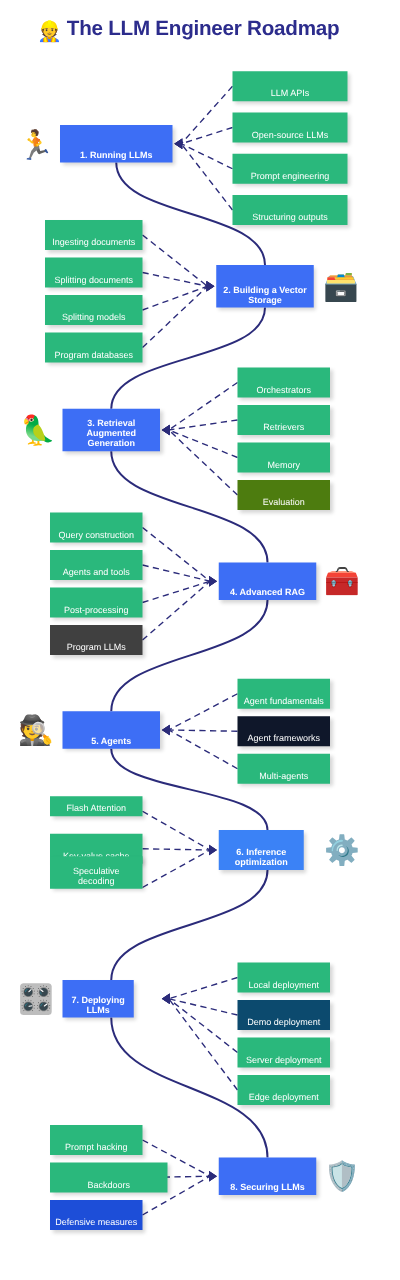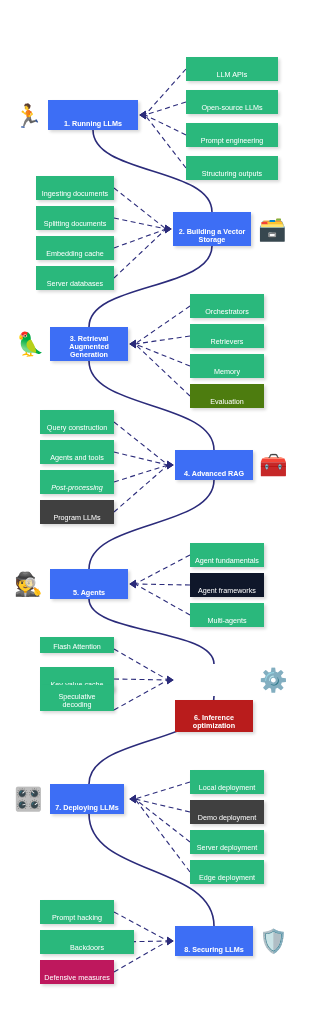--- a/index.html
+++ b/index.html
@@ -69,20 +69,23 @@
     font-size: 23px;
     line-height: 1;
     user-select: none;
   }
 </style>
 </head>
 <body>
 
 <div id="root">
 
+  <div id="title-bar">
+    <span id="title-icon">👷</span><span id="title-text">The LLM Engineer Roadmap</span>
+  </div>
 
   <svg id="edges" viewBox="0 0 301 1024" xmlns="http://www.w3.org/2000/svg">
       <path d="M186,69 L145,115" fill="none" stroke="#2b2b7a" stroke-width="1.1" stroke-dasharray="5,3.5"></path>
       <path d="M139.5,115 L145.8,110.8 L145.8,119.2 Z" fill="#2b2b7a"></path>
       <path d="M186,102 L145,115" fill="none" stroke="#2b2b7a" stroke-width="1.1" stroke-dasharray="5,3.5"></path>
       <path d="M139.5,115 L145.8,110.8 L145.8,119.2 Z" fill="#2b2b7a"></path>
       <path d="M186,135 L145,115" fill="none" stroke="#2b2b7a" stroke-width="1.1" stroke-dasharray="5,3.5"></path>
       <path d="M139.5,115 L145.8,110.8 L145.8,119.2 Z" fill="#2b2b7a"></path>
       <path d="M186,168 L145,115" fill="none" stroke="#2b2b7a" stroke-width="1.1" stroke-dasharray="5,3.5"></path>
       <path d="M139.5,115 L145.8,110.8 L145.8,119.2 Z" fill="#2b2b7a"></path>
@@ -166,24 +169,24 @@
         <span>2. Building a Vector Storage</span>
       </div>
       <div class="side-icon" style="left: 256px; top: 212px; width: 34px; height: 34px;">🗃️</div>
       <div class="node sub-node" style="left: 36px; top: 176px; width: 78px; height: 24px; background: rgb(42, 184, 124);">
         <span>Ingesting documents</span>
       </div>
       <div class="node sub-node" style="left: 36px; top: 206px; width: 78px; height: 24px; background: rgb(42, 184, 124);">
         <span>Splitting documents</span>
       </div>
       <div class="node sub-node" style="left: 36px; top: 236px; width: 78px; height: 24px; background: rgb(42, 184, 124);">
-        <span>Embedding cache</span>
+        <span>Splitting models</span>
       </div>
       <div class="node sub-node" style="left: 36px; top: 266px; width: 78px; height: 24px; background: rgb(42, 184, 124);">
-        <span>Server databases</span>
+        <span>Program databases</span>
       </div>
       <div class="node main-node" style="left: 50px; top: 327px; width: 78px; height: 34px; background: rgb(61, 110, 245);">
         <span>3. Retrieval Augmented Generation</span>
       </div>
       <div class="side-icon" style="left: 14px; top: 327px; width: 34px; height: 34px;">🦜</div>
       <div class="node sub-node" style="left: 190px; top: 294px; width: 74px; height: 24px; background: rgb(42, 184, 124);">
         <span>Orchestrators</span>
       </div>
       <div class="node sub-node" style="left: 190px; top: 324px; width: 74px; height: 24px; background: rgb(42, 184, 124);">
         <span>Retrievers</span>
@@ -197,76 +200,76 @@
       <div class="node main-node" style="left: 175px; top: 450px; width: 78px; height: 30px; background: rgb(61, 110, 245);">
         <span>4. Advanced RAG</span>
       </div>
       <div class="side-icon" style="left: 258px; top: 450px; width: 32px; height: 30px;">🧰</div>
       <div class="node sub-node" style="left: 40px; top: 410px; width: 74px; height: 24px; background: rgb(42, 184, 124);">
         <span>Query construction</span>
       </div>
       <div class="node sub-node" style="left: 40px; top: 440px; width: 74px; height: 24px; background: rgb(42, 184, 124);">
         <span>Agents and tools</span>
       </div>
-      <div class="node sub-node" style="left: 40px; top: 470px; width: 74px; height: 24px; background: rgb(42, 184, 124); font-style: italic;">
+      <div class="node sub-node" style="left: 40px; top: 470px; width: 74px; height: 24px; background: rgb(42, 184, 124);">
         <span>Post-processing</span>
       </div>
       <div class="node sub-node" style="left: 40px; top: 500px; width: 74px; height: 24px; background: #404040;">
         <span>Program LLMs</span>
       </div>
       <div class="node main-node" style="left: 50px; top: 569px; width: 78px; height: 30px; background: rgb(61, 110, 245);">
         <span>5. Agents</span>
       </div>
       <div class="side-icon" style="left: 12px; top: 569px; width: 34px; height: 30px;">🕵️</div>
       <div class="node sub-node" style="left: 190px; top: 543px; width: 74px; height: 24px; background: rgb(42, 184, 124);">
         <span>Agent fundamentals</span>
       </div>
       <div class="node sub-node" style="left: 190px; top: 573px; width: 74px; height: 24px; background: #0f172a;">
         <span>Agent frameworks</span>
       </div>
       <div class="node sub-node" style="left: 190px; top: 603px; width: 74px; height: 24px; background: rgb(42, 184, 124);">
         <span>Multi-agents</span>
       </div>
-      <div class="node main-node" style="left: 175px; top: 664px; width: 78px; height: 32px; background: #b91c1c; margin-top: 36px;">
+      <div class="node main-node" style="left: 175px; top: 664px; width: 68px; height: 32px; background: #3b82f6;">
         <span>6. Inference optimization</span>
       </div>
       <div class="side-icon" style="left: 258px; top: 664px; width: 32px; height: 32px;">⚙️</div>
       <div class="node sub-node" style="left: 40px; top: 637px; width: 74px; height: 16px; background: rgb(42, 184, 124);">
         <span>Flash Attention</span>
       </div>
       <div class="node sub-node" style="left: 40px; top: 667px; width: 74px; height: 24px; background: rgb(42, 184, 124);">
         <span>Key-value cache</span>
       </div>
       <div class="node sub-node" style="left: 40px; top: 685px; width: 74px; height: 26px; background: rgb(42, 184, 124);">
         <span>Speculative decoding</span>
       </div>
-      <div class="node main-node" style="left: 50px; top: 784px; width: 74px; height: 30px; background: rgb(61, 110, 245);">
+      <div class="node main-node" style="left: 50px; top: 784px; width: 57px; height: 30px; background: rgb(61, 110, 245);">
         <span>7. Deploying LLMs</span>
       </div>
       <div class="side-icon" style="left: 12px; top: 784px; width: 34px; height: 30px;">🎛️</div>
       <div class="node sub-node" style="left: 190px; top: 770px; width: 74px; height: 24px; background: rgb(42, 184, 124);">
         <span>Local deployment</span>
       </div>
-      <div class="node sub-node" style="left: 190px; top: 800px; width: 74px; height: 24px; background: #404040;">
+      <div class="node sub-node" style="left: 190px; top: 800px; width: 74px; height: 24px; background: #0c4a6e;">
         <span>Demo deployment</span>
       </div>
       <div class="node sub-node" style="left: 190px; top: 830px; width: 74px; height: 24px; background: rgb(42, 184, 124);">
         <span>Server deployment</span>
       </div>
       <div class="node sub-node" style="left: 190px; top: 860px; width: 74px; height: 24px; background: rgb(42, 184, 124);">
         <span>Edge deployment</span>
       </div>
       <div class="node main-node" style="left: 175px; top: 926px; width: 78px; height: 30px; background: rgb(61, 110, 245);">
         <span>8. Securing LLMs</span>
       </div>
       <div class="side-icon" style="left: 258px; top: 926px; width: 32px; height: 30px;">🛡️</div>
       <div class="node sub-node" style="left: 40px; top: 900px; width: 74px; height: 24px; background: rgb(42, 184, 124);">
         <span>Prompt hacking</span>
       </div>
       <div class="node sub-node" style="left: 40px; top: 930px; width: 94px; height: 24px; background: rgb(42, 184, 124);">
         <span>Backdoors</span>
       </div>
-      <div class="node sub-node" style="left: 40px; top: 960px; width: 74px; height: 24px; background: #be185d;">
+      <div class="node sub-node" style="left: 40px; top: 960px; width: 74px; height: 24px; background: #1d4ed8;">
         <span>Defensive measures</span>
       </div>
     </div>
 
 </div>
 
 </body></html>

